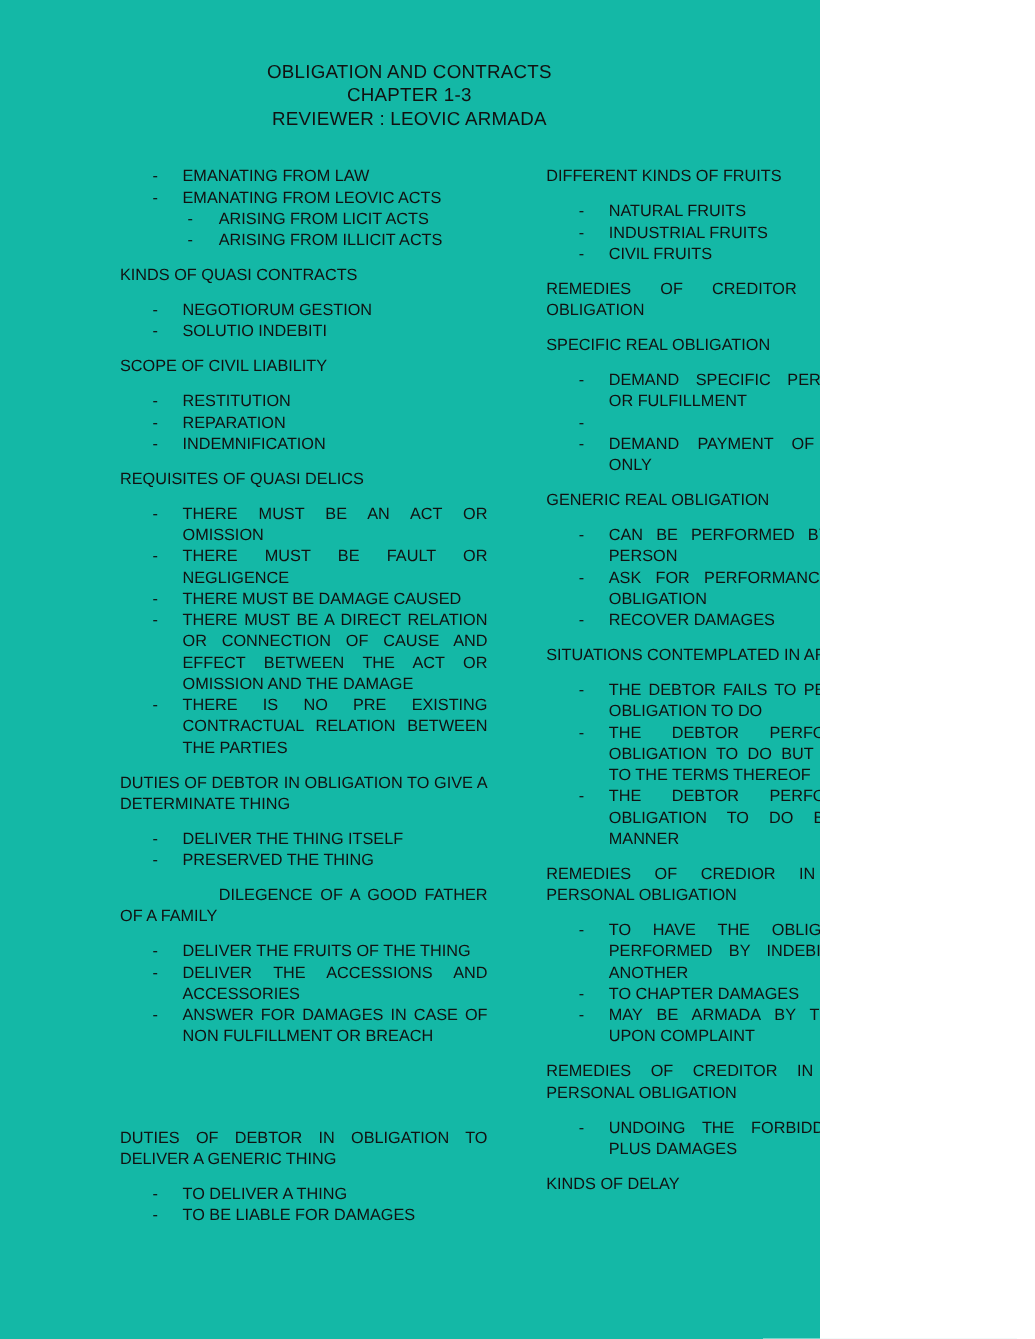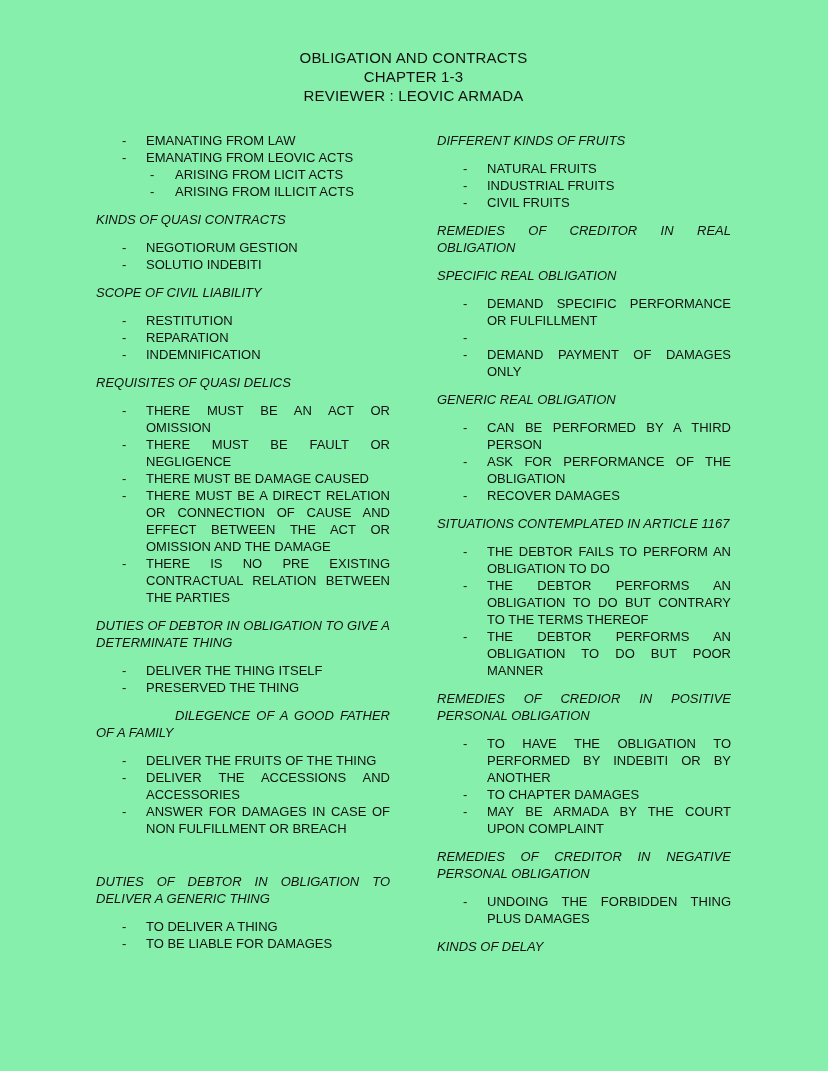--- a/index.html
+++ b/index.html
@@ -2,23 +2,23 @@
 <html><head>
 <meta charset="utf-8">
 <style>
   html, body {
     margin: 0;
     padding: 0;
     background: #ffffff;
   }
   .page {
     position: relative;
-    width: 828px;
+    width: 656px;
     height: 1071px;
-    background: #86efac;
+    background: #14b8a6;
     overflow: hidden;
     font-family: "Liberation Sans", sans-serif;
     color: #111111;
     box-sizing: border-box;
     padding: 48px 97px 0 96px;
   }
   .title-block {
     text-align: center;
     font-size: 15px;
     line-height: 19px;
@@ -31,27 +31,26 @@
     font-size: 13px;
     line-height: 17px;
   }
   .col {
     width: 294px;
     flex: 0 0 294px;
   }
   .heading {
     text-align: justify;
     margin: 11px 0;
-    font-style: italic;
   }
   .heading.indent-first {
     text-indent: 79px;
   }
   .heading.extra-gap {
-    margin-top: 36px;
+    margin-top: 64px;
   }
   .list {
     margin: 11px 0;
   }
   .li {
     display: flex;
   }
   .li.lvl1 { padding-left: 26px; }
   .li.lvl2 { padding-left: 54px; }
   .dash {

